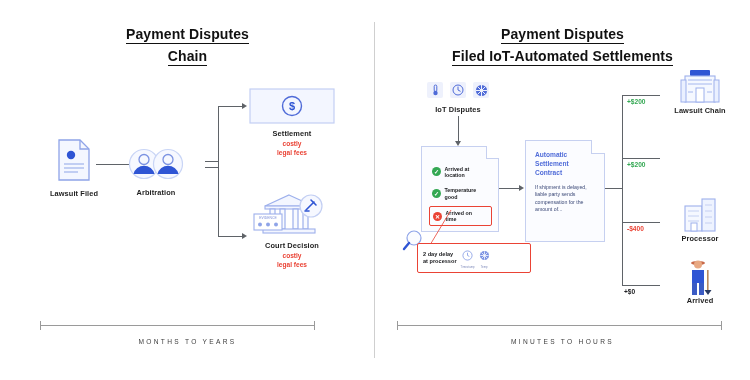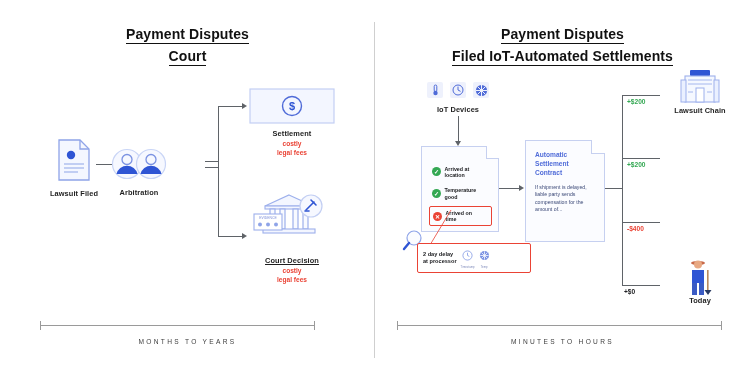--- a/index.html
+++ b/index.html
@@ -49,21 +49,21 @@
 </style>
 </head>
 <body>
 
 <div class="divider"></div>
 
 <div class="panel" id="panel-left">
 
   <div class="ttl" style="top:26px;">
     <span class="l1">Payment Disputes</span><br>
-    <span>Court</span>
+    <span>Chain</span>
   </div>
 
   <div class="node" style="left:38px;top:136px;width:72px;">
     <div class="ic" style="height:48px;">
       <svg width="34" height="44" viewBox="0 0 34 44">
         <path d="M2 2 H23 L32 11 V42 H2 Z" fill="#f4f7ff" stroke="#8fa4e8" stroke-width="1.3"></path>
         <path d="M23 2 V11 H32" fill="none" stroke="#8fa4e8" stroke-width="1.3"></path>
         <circle cx="14" cy="17" r="4.2" fill="#2f55d4"></circle>
         <g stroke="#9fb2ec" stroke-width="1.2">
           <line x1="7" y1="26" x2="27" y2="26"></line>
@@ -71,21 +71,21 @@
           <line x1="7" y1="34" x2="21" y2="34"></line>
         </g>
       </svg>
     </div>
     <div class="cap" style="margin-top:5px;">Lawsuit Filed</div>
   </div>
 
   <div class="ln lnh" style="left:96px;top:164px;width:40px;"></div>
   <div class="arrow-r" style="left:135px;top:161px;"></div>
 
-  <div class="node" style="left:100px;top:142px;width:78px;">
+  <div class="node" style="left:117px;top:142px;width:78px;">
     <div class="ic" style="height:44px;">
       <svg width="60" height="34" viewBox="0 0 60 34">
         <circle cx="18" cy="17" r="14.5" fill="#f6f8ff" stroke="#c9d5f6" stroke-width="1.2"></circle>
         <circle cx="18" cy="12.5" r="5" fill="none" stroke="#7b92e2" stroke-width="1.3"></circle>
         <path d="M7.5 27 a10.8 10.8 0 0 1 21 0 z" fill="#2f55d4"></path>
         <circle cx="42" cy="17" r="14.5" fill="#f6f8ff" stroke="#c9d5f6" stroke-width="1.2"></circle>
         <circle cx="42" cy="12.5" r="5" fill="none" stroke="#7b92e2" stroke-width="1.3"></circle>
         <path d="M31.5 27 a10.8 10.8 0 0 1 21 0 z" fill="#2f55d4"></path>
       </svg>
     </div>
@@ -135,21 +135,21 @@
             <circle cx="27" cy="32.5" r="2"></circle>
         </g>
         <circle cx="62" cy="14" r="11" fill="#f6f8ff" stroke="#c3cff3" stroke-width="1.2"></circle>
         <g stroke="#2f55d4" stroke-width="1.6" stroke-linecap="round">
           <line x1="57" y1="18" x2="65" y2="10"></line>
             <line x1="62" y1="8" x2="67" y2="13"></line>
           <line x1="56" y1="19" x2="60" y2="19"></line>
         </g>
       </svg>
     </div>
-    <div class="cap" style="margin-top:16px;text-decoration:underline;">Court Decision</div>
+    <div class="cap" style="margin-top:1px;">Court Decision</div>
     <div class="sub">
       <span>costly</span><br>
       <span>legal fees</span>
     </div>
   </div>
 
   <div class="tl" style="left:40px;top:325px;width:275px;"></div>
   <div class="tl-end" style="left:40px;top:321px;"></div>
   <div class="tl-end" style="left:314px;top:321px;"></div>
   <div class="tl-lbl" style="top:338px;">MONTHS TO YEARS</div>
@@ -181,21 +181,21 @@
           <circle cx="6.5" cy="6.5" r="5.6" fill="#4f6bd8"></circle>
           <g stroke="#eef1fc" stroke-width="1" stroke-linecap="round">
             <line x1="6.5" y1="1.4" x2="6.5" y2="11.6"></line>
               <line x1="1.4" y1="6.5" x2="11.6" y2="6.5"></line>
             <line x1="2.9" y1="2.9" x2="10.1" y2="10.1"></line>
               <line x1="10.1" y1="2.9" x2="2.9" y2="10.1"></line>
           </g>
         </svg>
       </span>
     </div>
-    <div class="cap" style="margin-top:7px;">IoT Devices</div>
+    <div class="cap" style="margin-top:7px;">IoT Disputes</div>
   </div>
 
   <div class="ln lnv" style="left:83px;top:116px;height:28px;"></div>
   <div class="arrow-d" style="left:80px;top:141px;"></div>
 
   <div class="card" style="left:46px;top:146px;width:76px;height:84px;">
     <div style="position:absolute;right:-1px;top:-1px;width:12px;height:12px;background:#fff;
                 border-left:1px solid #c6d0f0;border-bottom:1px solid #c6d0f0;"></div>
     <div style="padding:16px 6px 0 7px;">
       <div class="chk">
@@ -296,32 +296,51 @@
             <line x1="9" y1="16" x2="33" y2="16"></line>
           <line x1="9" y1="24" x2="14" y2="24"></line>
             <line x1="28" y1="24" x2="33" y2="24"></line>
         </g>
       </svg>
     </div>
     <div class="cap">Lawsuit Chain</div>
   </div>
 
 
+  <div class="node" style="left:283px;top:196px;width:84px;">
+    <div class="ic" style="height:38px;">
+      <svg width="42" height="38" viewBox="0 0 42 38">
+        <rect x="6" y="10" width="17" height="25" fill="#f5f8ff" stroke="#9db0ec" stroke-width="1.1"></rect>
+        <rect x="23" y="3" width="13" height="32" fill="#eef3ff" stroke="#9db0ec" stroke-width="1.1"></rect>
+        <g stroke="#bfccf0" stroke-width="0.9">
+          <line x1="9" y1="15" x2="20" y2="15"></line>
+            <line x1="9" y1="20" x2="20" y2="20"></line>
+          <line x1="9" y1="25" x2="20" y2="25"></line>
+          <line x1="26" y1="9" x2="33" y2="9"></line>
+            <line x1="26" y1="15" x2="33" y2="15"></line>
+          <line x1="26" y1="21" x2="33" y2="21"></line>
+            <line x1="26" y1="27" x2="33" y2="27"></line>
+        </g>
+        <rect x="12" y="27" width="6" height="8" fill="#ffffff" stroke="#9db0ec" stroke-width="1"></rect>
+      </svg>
+    </div>
+    <div class="cap">Processor</div>
+  </div>
 
   <div class="node" style="left:283px;top:258px;width:84px;">
     <div class="ic" style="height:38px;">
       <svg width="34" height="38" viewBox="0 0 34 38">
         <ellipse cx="15" cy="5" rx="7" ry="2" fill="#c86a4a"></ellipse>
         <circle cx="15" cy="6.5" r="4" fill="#e8a882"></circle>
         <path d="M9 12 h12 v13 h-12 z" fill="#2f55d4"></path>
         <path d="M9 25 h5 v12 h-5 z M16 25 h5 v12 h-5 z" fill="#3b5bc4"></path>
         <rect x="24" y="12" width="1.6" height="20" fill="#b98a5e"></rect>
         <path d="M21.5 32 h7 l-3.5 5 z" fill="#2a3b63"></path>
       </svg>
     </div>
-    <div class="cap">Today</div>
+    <div class="cap">Arrived</div>
   </div>
 
   <div class="tl" style="left:22px;top:325px;width:325px;"></div>
   <div class="tl-end" style="left:22px;top:321px;"></div>
   <div class="tl-end" style="left:346px;top:321px;"></div>
   <div class="tl-lbl" style="top:338px;">MINUTES TO HOURS</div>
 </div>
 
 </body></html>

